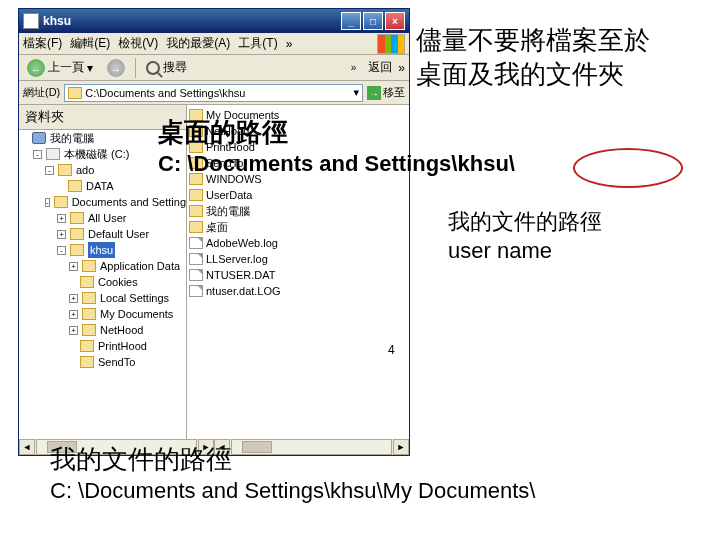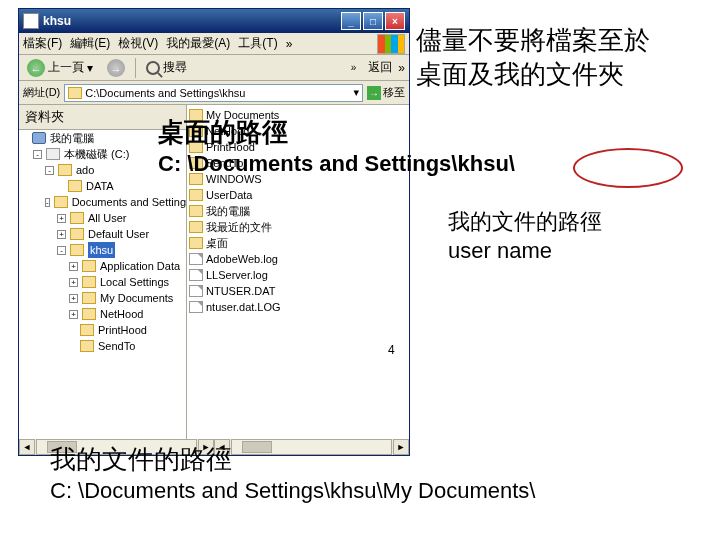--- a/index.html
+++ b/index.html
@@ -169,20 +169,25 @@
               <span class="pm">-</span>
               <span class="tico "></span>
               <span class="sel">khsu</span>
             </li>
             <li class="ind4">
               <span class="pm">+</span>
               <span class="tico "></span>
               <span>Application Data</span>
             </li>
             <li class="ind4">
+              <span class="pmn"></span>
+              <span class="tico "></span>
+              <span>Cookies</span>
+            </li>
+            <li class="ind4">
               <span class="pm">+</span>
               <span class="tico "></span>
               <span>Local Settings</span>
             </li>
             <li class="ind4">
               <span class="pm">+</span>
               <span class="tico "></span>
               <span>My Documents</span>
             </li>
             <li class="ind4">
@@ -227,24 +232,20 @@
             <li>
               <span class="lico "></span>
               <span>UserData</span>
             </li>
             <li>
               <span class="lico "></span>
               <span>我的電腦</span>
             </li>
             <li>
               <span class="lico "></span>
-              <span>我最近的文件</span>
-            </li>
-            <li>
-              <span class="lico "></span>
               <span>桌面</span>
             </li>
             <li>
               <span class="lico file"></span>
               <span>AdobeWeb.log</span>
             </li>
             <li>
               <span class="lico file"></span>
               <span>LLServer.log</span>
             </li>

